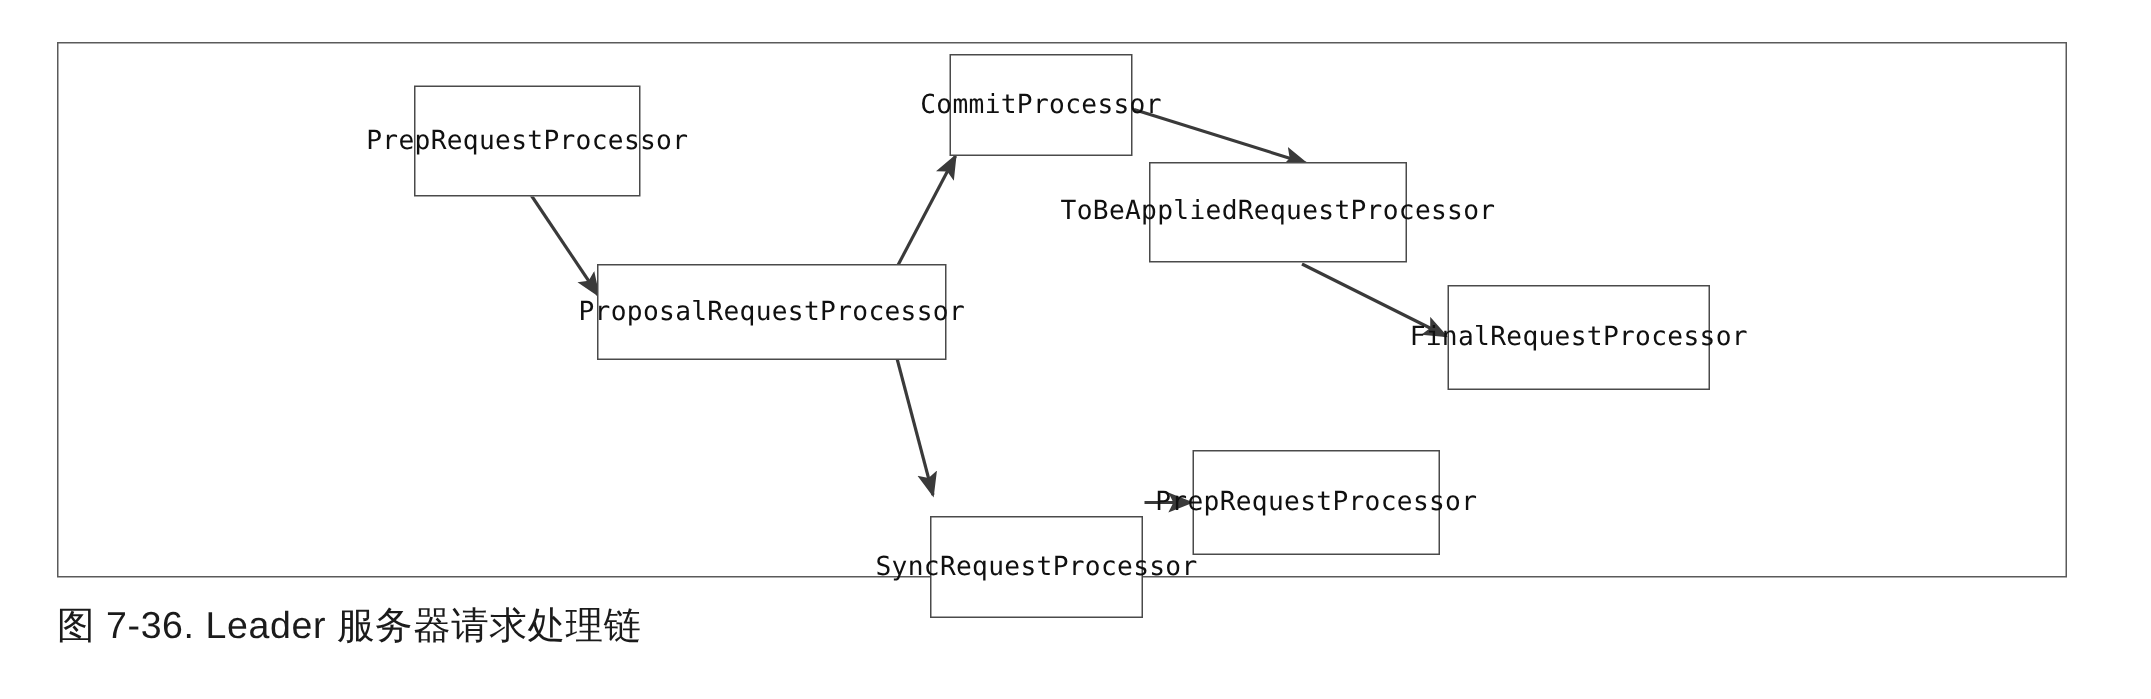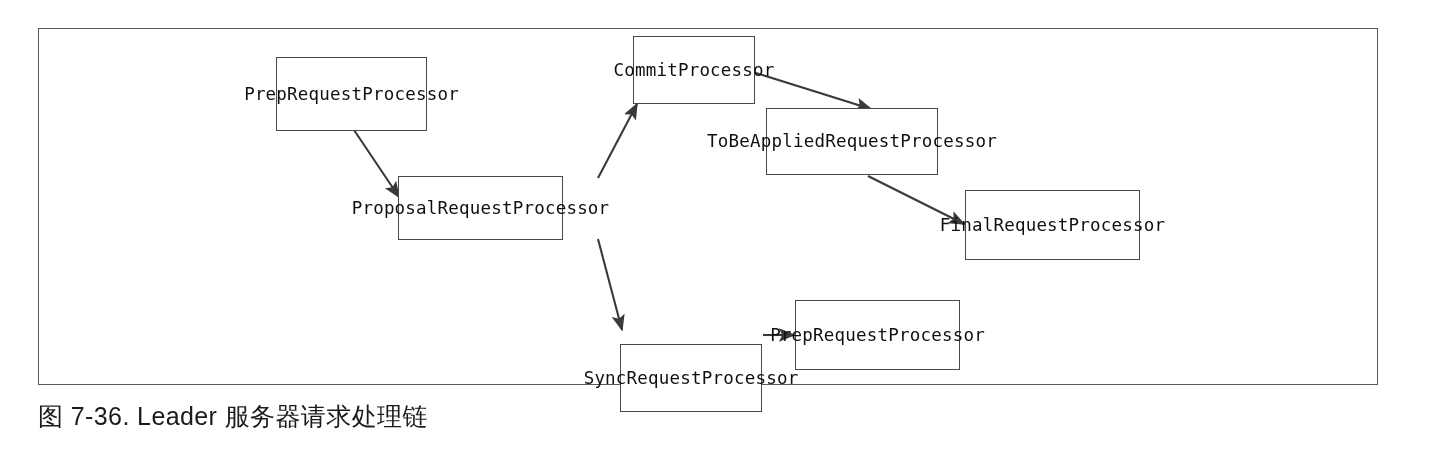--- a/index.html
+++ b/index.html
@@ -100,21 +100,21 @@
     <line x1="868" y1="176" x2="964" y2="224" stroke="#3a3a3a" stroke-width="2.1" marker-end="url(#arrowhead)"></line>
 
     <line x1="763" y1="335" x2="794" y2="335" stroke="#3a3a3a" stroke-width="2.1" marker-end="url(#arrowhead)"></line>
   </svg>
 
   <div class="proc-box" style="left:276px; top:57px; width:151px; height:74px;">
     <span class="ln">PrepRequest</span>
     <span class="ln">Processor</span>
   </div>
 
-  <div class="proc-box" style="left:398px; top:176px; width:165px; height:64px;">
+  <div class="proc-box" style="left:398px; top:176px; width:233px; height:64px;">
     <span class="ln">ProposalRequest</span>
     <span class="ln">Processor</span>
   </div>
 
   <div class="proc-box" style="left:633px; top:36px; width:122px; height:68px;">
     <span class="ln">Commit</span>
     <span class="ln">Processor</span>
   </div>
 
   <div class="proc-box" style="left:766px; top:108px; width:172px; height:67px;">

